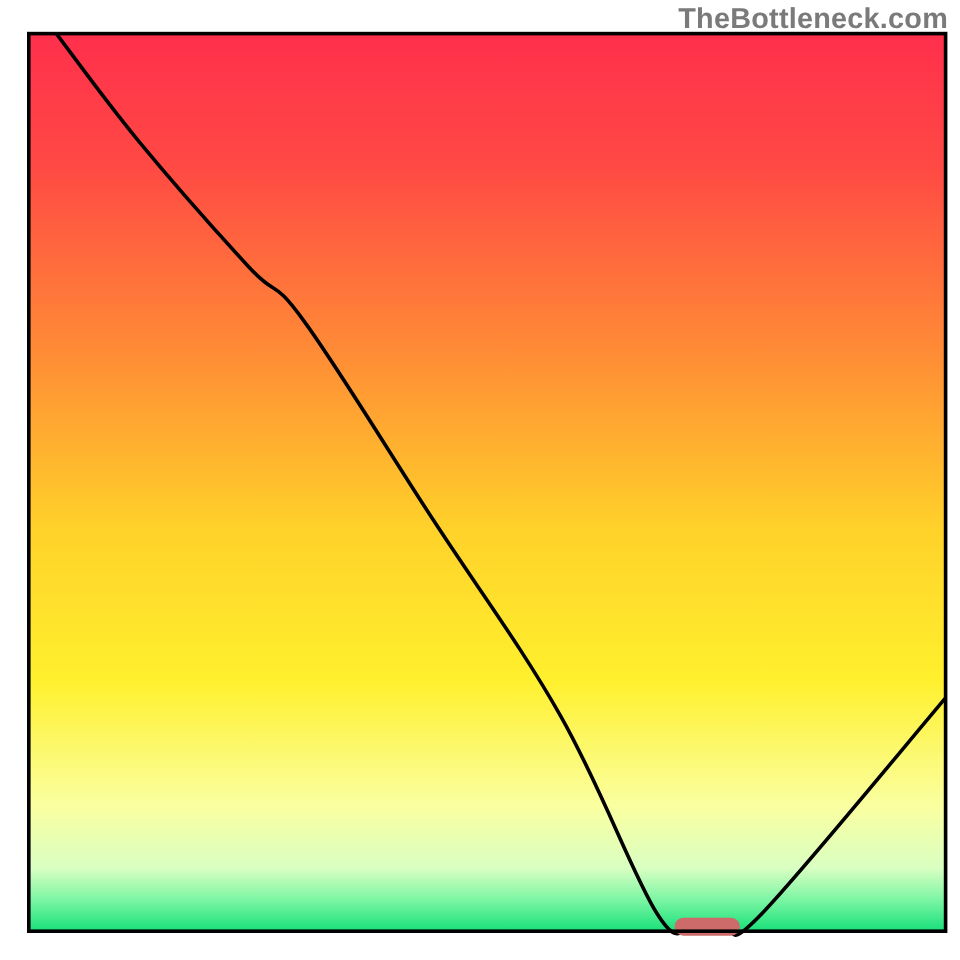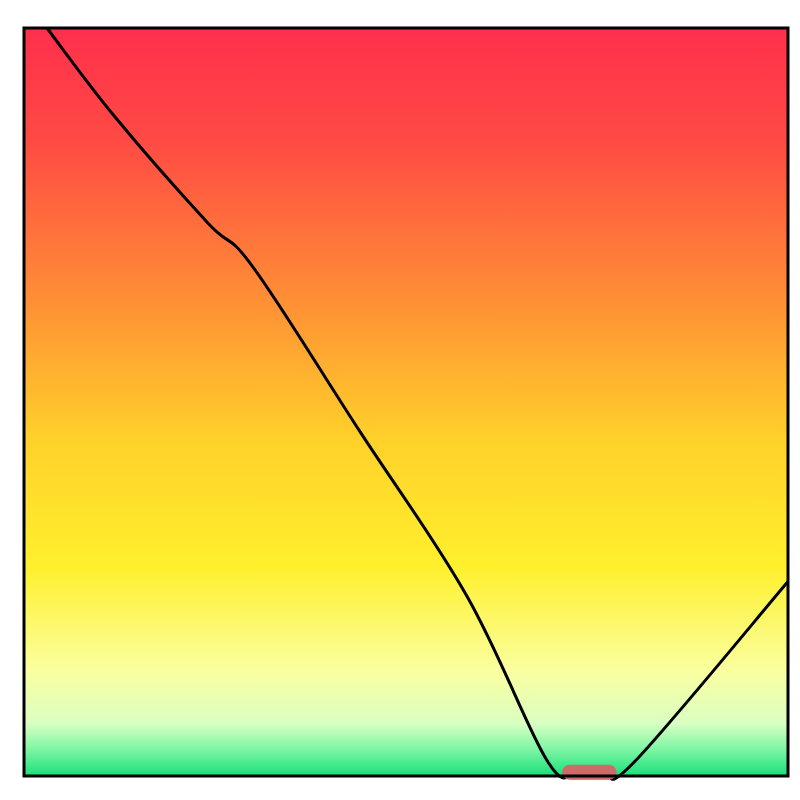--- a/index.html
+++ b/index.html
@@ -47,13 +47,14 @@
 
   <rect id="plot-rect" fill="url(#bg-grad)" x="24" y="28" width="764" height="748"></rect>
 
   <path id="curve-path" fill="none" stroke-width="3" d="M 46.92 28 C 59.2968 44.1568, 86.8008 82.75359999999999, 115.67999999999999 117.75999999999999 C 144.55919999999998 152.76639999999998, 182.60639999999998 195.55200000000002, 207.35999999999999 222.48000000000002 C 232.1136 249.40800000000002, 225.69599999999997 229.66079999999997, 253.2 267.35999999999996 C 280.704 305.0592, 321.6544 372.6784, 360.16 431.92 C 398.66560000000004 491.1616, 433.4275999999999 537.2384000000001, 467.11999999999995 596.48 C 500.81239999999997 655.7216, 527.3996000000001 729.3996, 547.34 761.04 C 567.2804 792.6804, 567.586 770.2404, 577.9 772.26 C 588.2139999999999 774.2796, 594.326 774.2796, 604.64 772.26 C 614.954 770.2404, 602.1952 795.3732, 635.2 761.04 C 668.2048000000001 726.7067999999999, 760.496 613.8335999999999, 788 581.52" stroke="#000000"></path>
 
   <rect id="marker-rect" rx="7" ry="7" height="14" x="562.62" y="765.26" width="53.480000000000004" fill="#cd6a6a" stroke="#cd6a6a"></rect>
 
   <rect id="frame-rect" fill="none" stroke-width="3" x="24" y="28" width="764" height="748" stroke="#000000"></rect>
 </svg>
 
+<div class="watermark">TheBottleneck.com</div>
 </div>
 
 </body></html>

